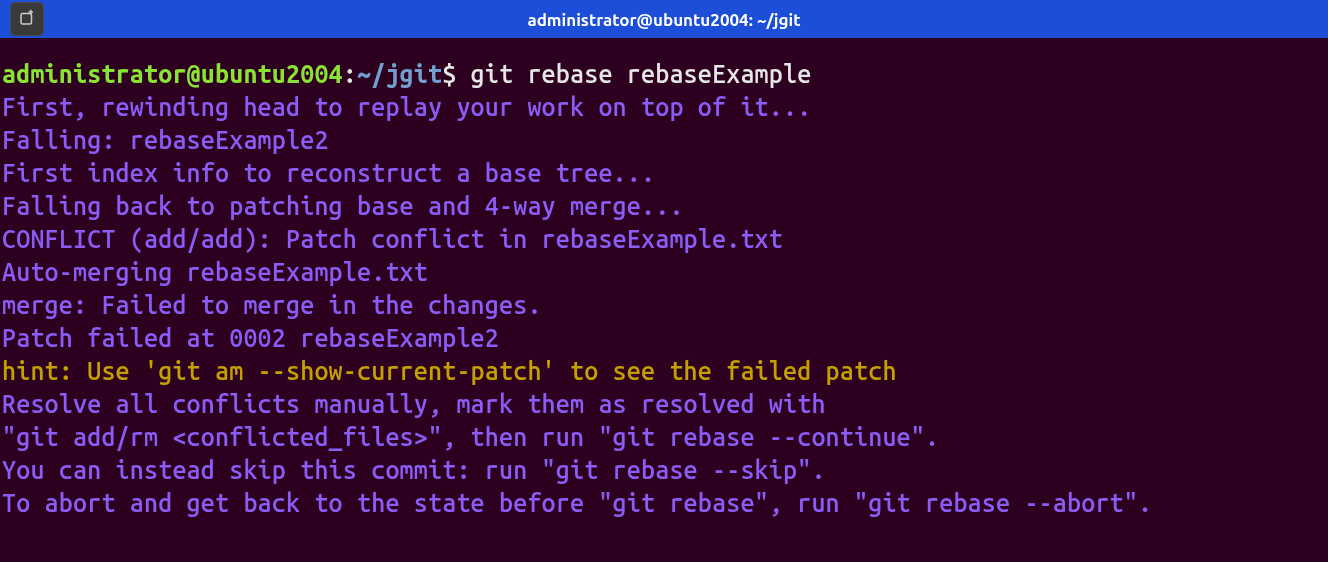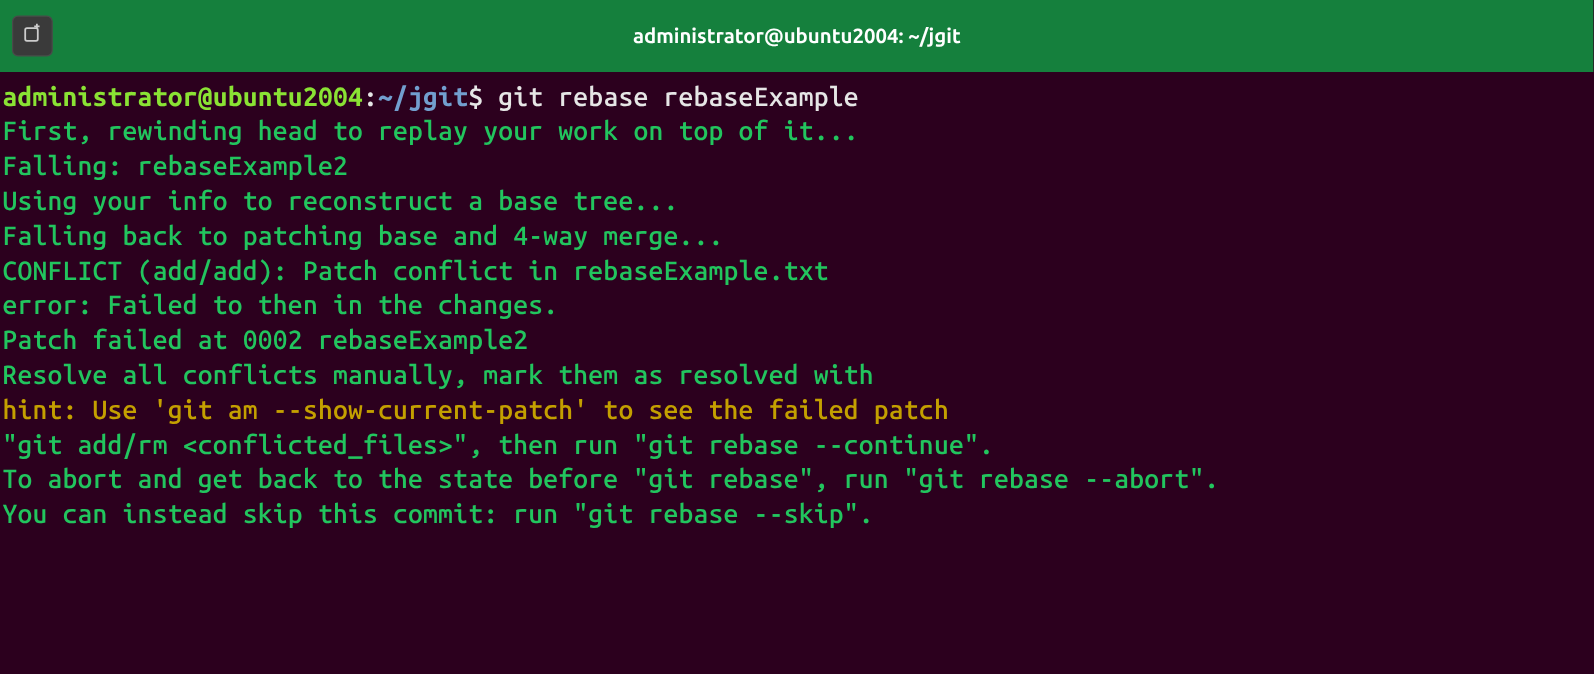--- a/index.html
+++ b/index.html
@@ -8,22 +8,22 @@
       box-sizing: border-box;
     }
     body {
       width: 1328px;
       height: 562px;
       background: #2c001e;
       font-family: 'Ubuntu Mono', 'DejaVu Sans Mono', 'Courier New', monospace;
       overflow: hidden;
     }
     .titlebar {
-      height: 60px;
-      background: #15803d;
+      height: 38px;
+      background: #1d4ed8;
       display: flex;
       align-items: center;
       padding: 0 10px;
       position: relative;
     }
     .tab-button {
       width: 34px;
       height: 34px;
       background: #3a3a3a;
       border-radius: 5px;
@@ -40,22 +40,22 @@
     .window-title {
       position: absolute;
       left: 50%;
       transform: translateX(-50%);
       color: #ffffff;
       font-family: 'Ubuntu', 'Segoe UI', sans-serif;
       font-size: 17px;
       font-weight: bold;
     }
     .terminal {
-      padding: 6px 2px;
-      font-size: 22px;
+      padding: 20px 2px;
+      font-size: 25px;
       line-height: 1.32;
       color: #e6e6e6;
       font-weight: 500;
       letter-spacing: 0.2px;
     }
     .line {
       white-space: pre;
     }
     .user-host {
       color: #8ae234;
@@ -68,21 +68,21 @@
       color: #729fcf;
       font-weight: bold;
     }
     .dollar {
       color: #e6e6e6;
     }
     .command {
       color: #e6e6e6;
     }
     .output {
-      color: #22c55e;
+      color: #8b5cf6;
     }
     .hint {
       color: #c4a000;
     }
     .cursor {
       display: inline-block;
       width: 11px;
       height: 21px;
       border: 2px solid #e6e6e6;
       vertical-align: text-bottom;
@@ -102,23 +102,24 @@
       </svg>
     </span>
   </div>
   <div class="window-title">administrator@ubuntu2004: ~/jgit</div>
 </div>
 
 <div class="terminal">
   <div class="line"><span class="user-host">administrator@ubuntu2004</span><span class="colon">:</span><span class="path">~/jgit</span><span class="dollar">$</span><span class="command"> git rebase rebaseExample</span></div>
   <div class="line output">First, rewinding head to replay your work on top of it...</div>
   <div class="line output">Falling: rebaseExample2</div>
-  <div class="line output">Using your info to reconstruct a base tree...</div>
+  <div class="line output">First index info to reconstruct a base tree...</div>
   <div class="line output">Falling back to patching base and 4-way merge...</div>
   <div class="line output">CONFLICT (add/add): Patch conflict in rebaseExample.txt</div>
-  <div class="line output">error: Failed to then in the changes.</div>
+  <div class="line output">Auto-merging rebaseExample.txt</div>
+  <div class="line output">merge: Failed to merge in the changes.</div>
   <div class="line output">Patch failed at 0002 rebaseExample2</div>
+  <div class="line hint">hint: Use 'git am --show-current-patch' to see the failed patch</div>
   <div class="line output">Resolve all conflicts manually, mark them as resolved with</div>
-  <div class="line hint">hint: Use 'git am --show-current-patch' to see the failed patch</div>
   <div class="line output">"git add/rm &lt;conflicted_files&gt;", then run "git rebase --continue".</div>
+  <div class="line output">You can instead skip this commit: run "git rebase --skip".</div>
   <div class="line output">To abort and get back to the state before "git rebase", run "git rebase --abort".</div>
-  <div class="line output">You can instead skip this commit: run "git rebase --skip".</div>
 </div>
 
 </body></html>

